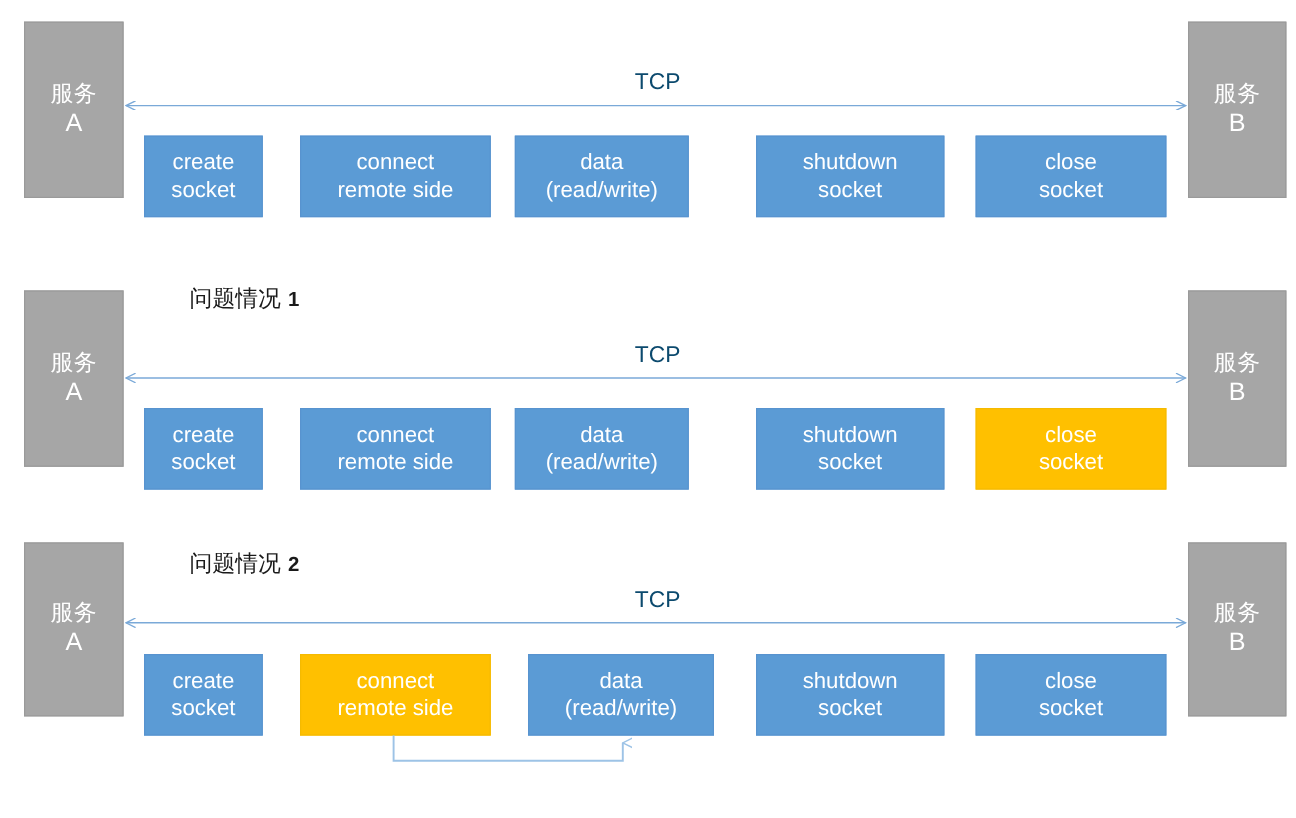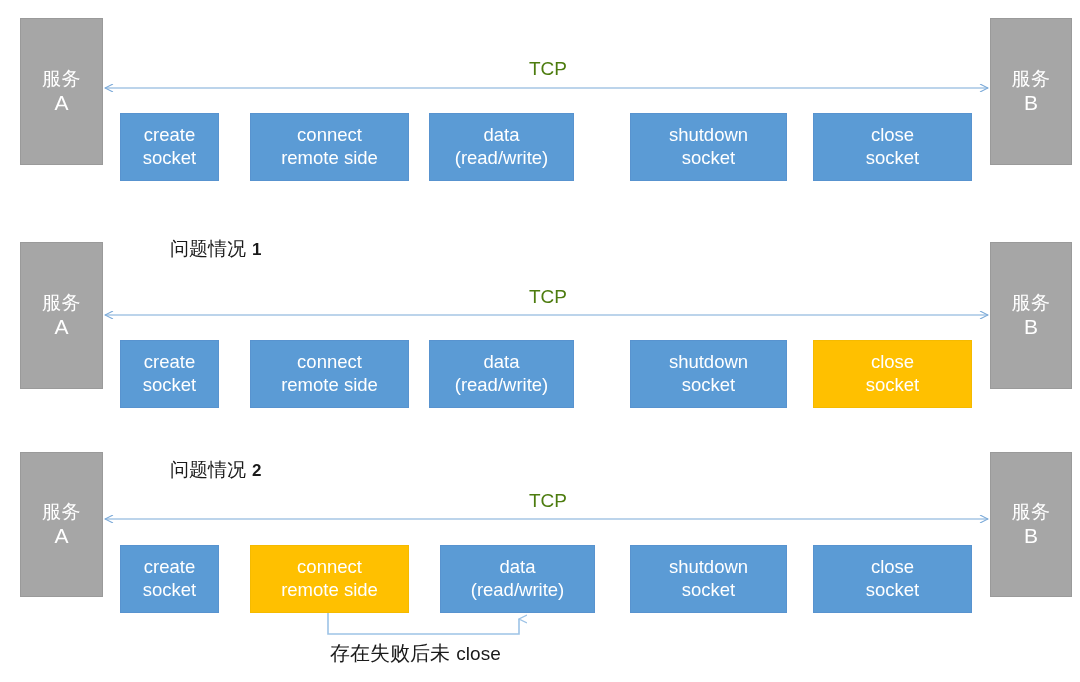--- a/index.html
+++ b/index.html
@@ -51,32 +51,31 @@
   }
   .step.highlight {
     background: #ffc000;
     border: 1px solid #f5ba00;
   }
   .step .ln {
     display: block;
   }
   .tcp-label {
     position: absolute;
-    color: #4d7c0f;
+    color: #0c4a6e;
     font-size: 19px;
     text-align: center;
     white-space: nowrap;
   }
   .case-label {
     position: absolute;
     color: #1a1a1a;
     font-size: 19px;
     white-space: nowrap;
     font-family: "DejaVu Serif", "Liberation Serif", serif;
-    margin-left: 12px;
   }
   .case-label .num {
     font-family: "Liberation Sans", "DejaVu Sans", sans-serif;
     font-weight: bold;
     font-size: 17px;
   }
   .note-label {
     position: absolute;
     color: #1a1a1a;
     font-size: 20px;
@@ -201,23 +200,20 @@
   </div>
   <div class="node step" style="left:630px; top:545px; width:157px; height:68px;">
     <span class="ln">shutdown</span>
     <span class="ln">socket</span>
   </div>
   <div class="node step" style="left:813px; top:545px; width:159px; height:68px;">
     <span class="ln">close</span>
     <span class="ln">socket</span>
   </div>
 
-  <div class="note-label" style="left:330px; top:640px;">
-    <span>存在失败后未 </span><span class="en">close</span>
-  </div>
 
   <svg class="overlay" viewBox="0 0 1080 682">
     <defs>
       <marker id="arrL" markerWidth="10" markerHeight="8" refX="1" refY="4" orient="auto" markerUnits="userSpaceOnUse">
         <path d="M9,0 L1,4 L9,8" fill="none" stroke="#7aa9d8" stroke-width="1.1"></path>
       </marker>
       <marker id="arrR" markerWidth="10" markerHeight="8" refX="9" refY="4" orient="auto" markerUnits="userSpaceOnUse">
         <path d="M1,0 L9,4 L1,8" fill="none" stroke="#7aa9d8" stroke-width="1.1"></path>
       </marker>
       <marker id="arrUp" markerWidth="10" markerHeight="9" refX="5" refY="1" orient="auto" markerUnits="userSpaceOnUse">

